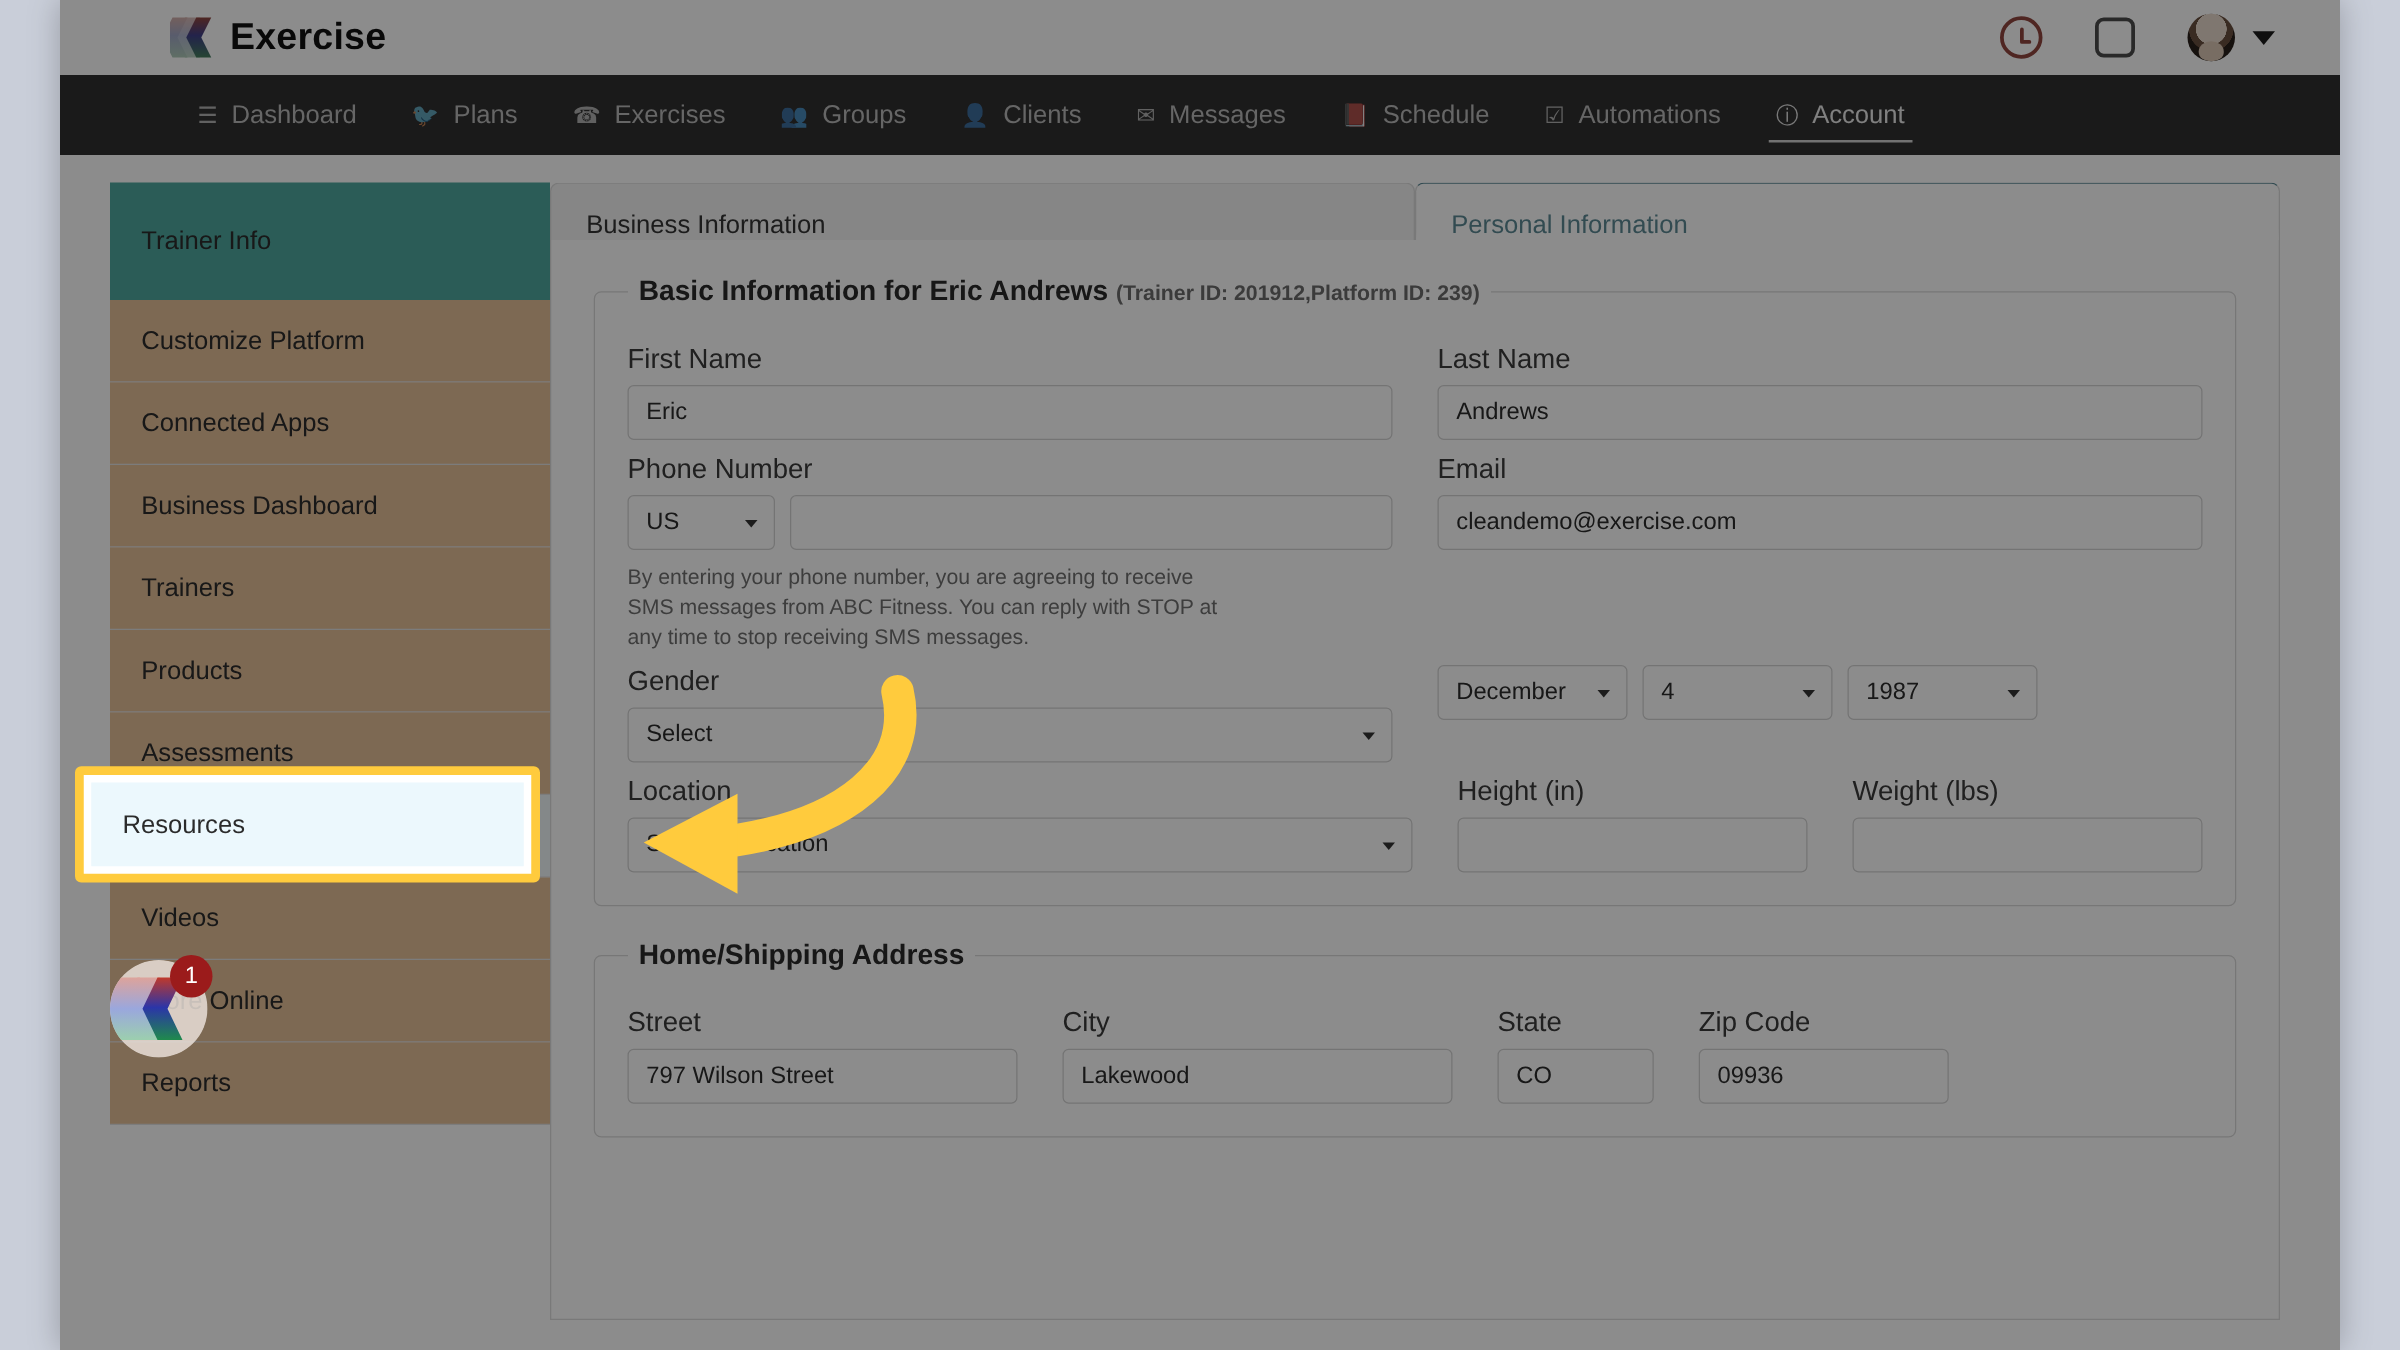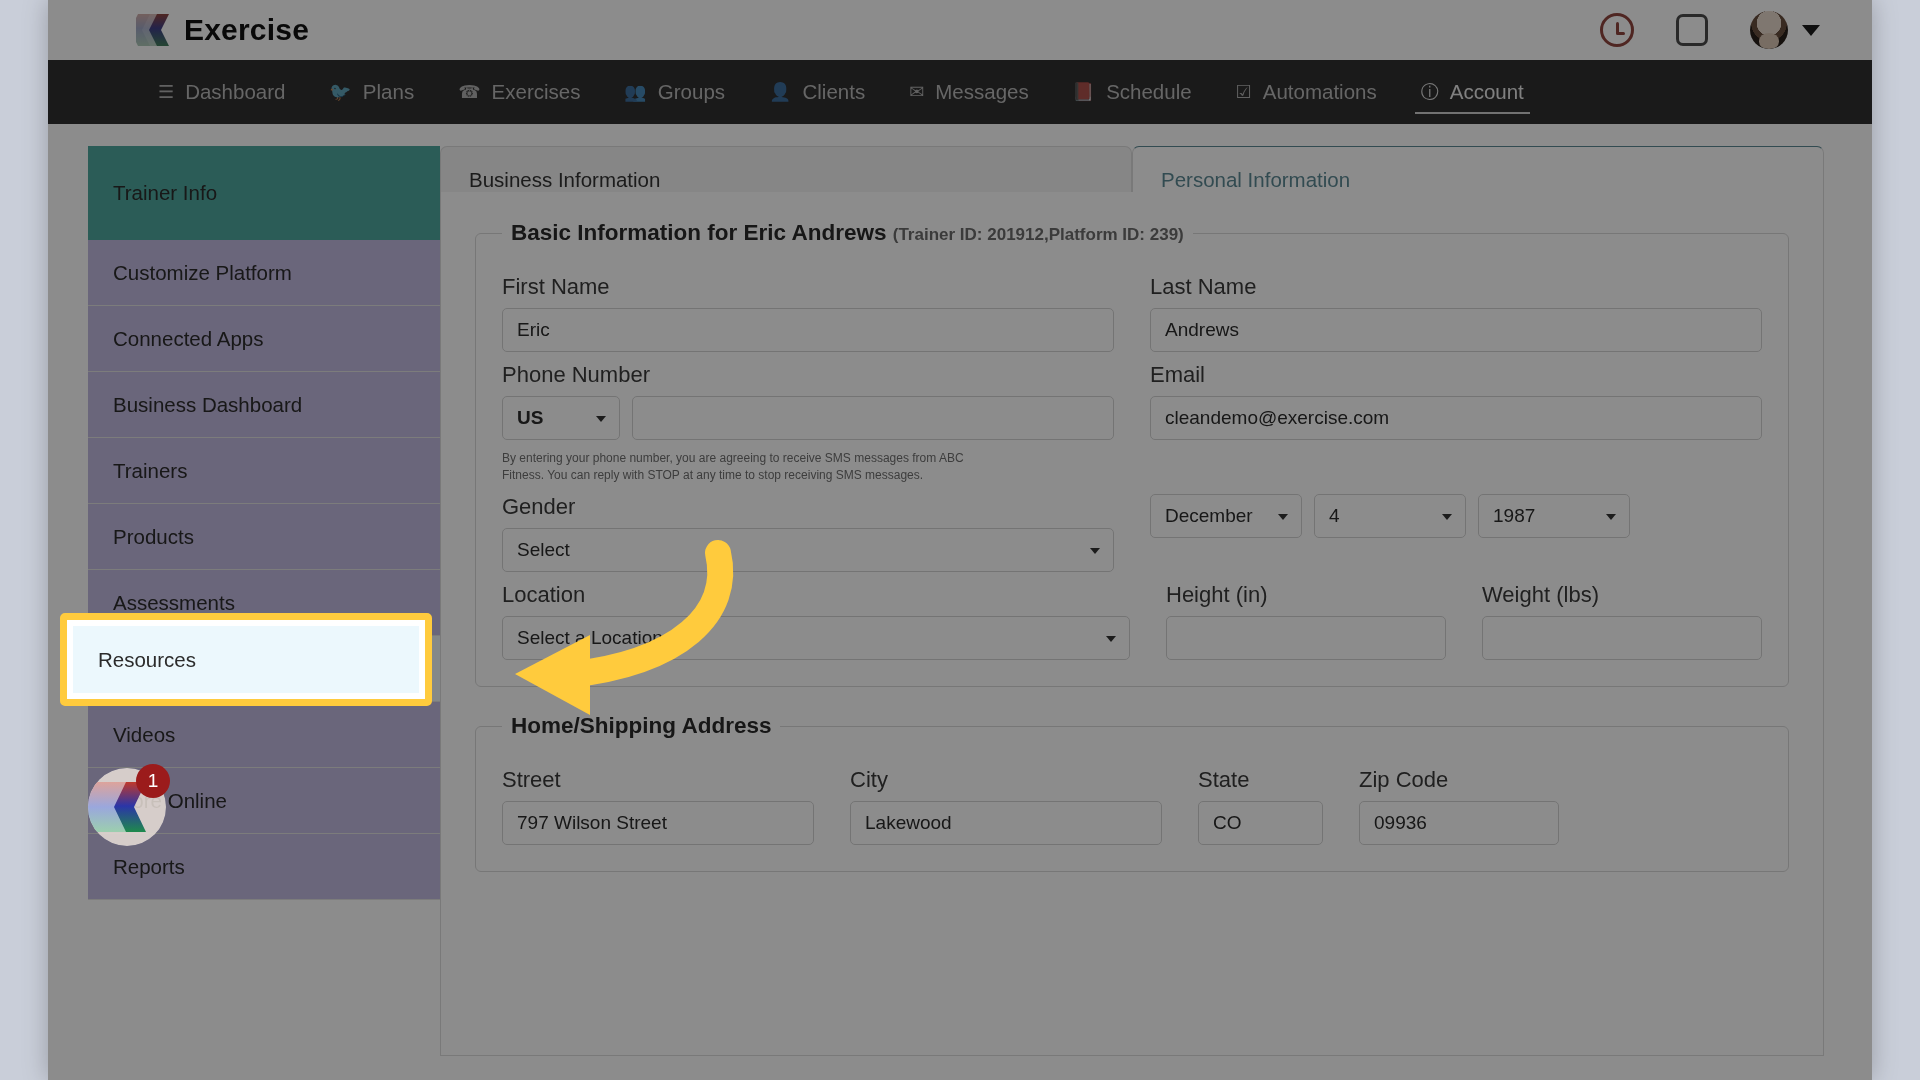--- a/index.html
+++ b/index.html
@@ -61,21 +61,21 @@
   }
 
   
   .content { display: flex; padding: 22px 0 0 0; height: calc(1080px - 84px - 64px); }
 
   
   .sidebar { width: 392px; padding-left: 40px; flex: 0 0 392px; }
   .side-item {
     height: 66px; display: flex; align-items: center; padding-left: 25px;
     font-size: 20.5px; color: #2b2b2b; border-bottom: 1px solid #e2e2e2; cursor: pointer;
-    background: #c4b5fd;
+    background: #fdba74;
   }
   .side-item:first-child { border-bottom: none; }
   .side-item.selected { background: #14b8a6; height: 94px; }
   .side-item.highlight-target { background: #ecf8fd; }
 
   
   .main { flex: 1; padding-right: 48px; }
   .tabs { display: flex; align-items: flex-end; height: 46px; }
   .tab {
     flex: 1; height: 46px; display: flex; align-items: flex-end; padding-left: 28px;
@@ -101,22 +101,22 @@
   .f-select {
     width: 100%; height: 44px; border: 1px solid #d3d3d3; border-radius: 5px;
     background: #fff; font-size: 19px; color: #2b2b2b; padding: 0 30px 0 14px;
     display: flex; align-items: center; position: relative; cursor: pointer;
   }
   .f-select::after {
     content:""; position:absolute; right:13px; top:50%; margin-top:-2px;
     border-left:5px solid transparent; border-right:5px solid transparent; border-top:6px solid #333;
   }
   .phone-row { display: flex; gap: 12px; }
-  .phone-cc { width: 118px; flex: 0 0 118px; font-weight: bold; }
-  .helper { font-size: 12px; color: #6f6f6f; line-height: 1.42; margin-top: 10px; max-width: 480px; }
+  .phone-cc { width: 118px; flex: 0 0 118px; }
+  .helper { font-size: 17px; color: #6f6f6f; line-height: 1.42; margin-top: 10px; max-width: 480px; }
   .bd-row { display: flex; gap: 12px; }
   .bd-month { flex: 0 0 152px; }
   .bd-day { flex: 0 0 152px; }
   .bd-year { flex: 0 0 152px; }
 
   
   .callout {
     position: absolute; left: 60px; top: 613px; width: 372px; height: 93px;
     border: 7px solid #ffcb3d; border-radius: 5px; background: #fff;
     z-index: 40; padding: 6px; pointer-events: none;

